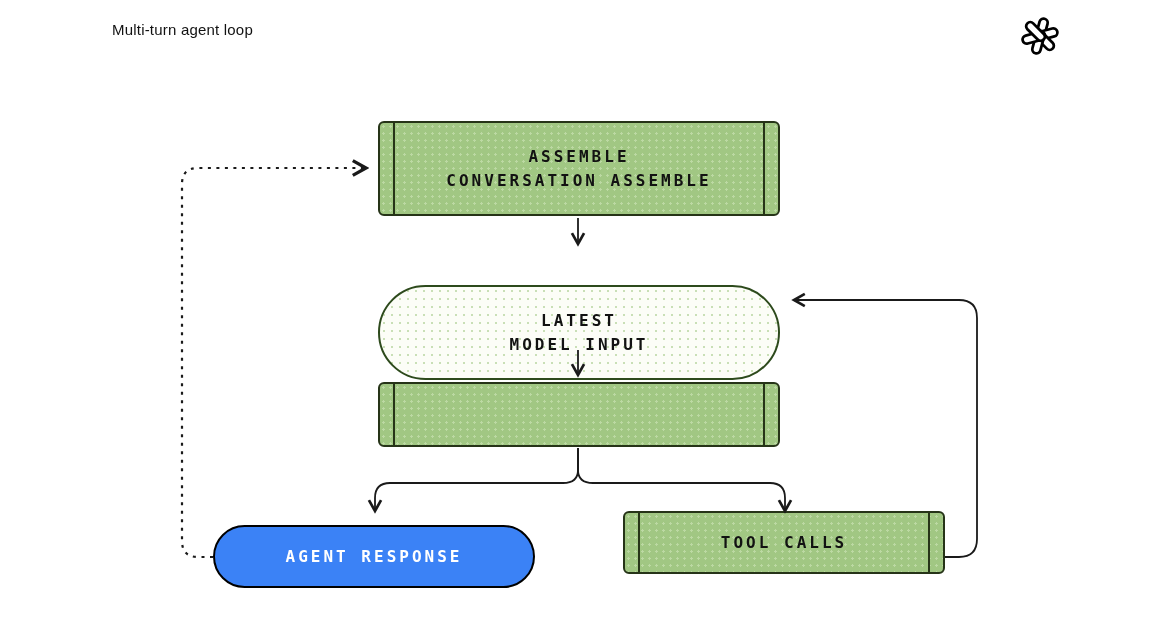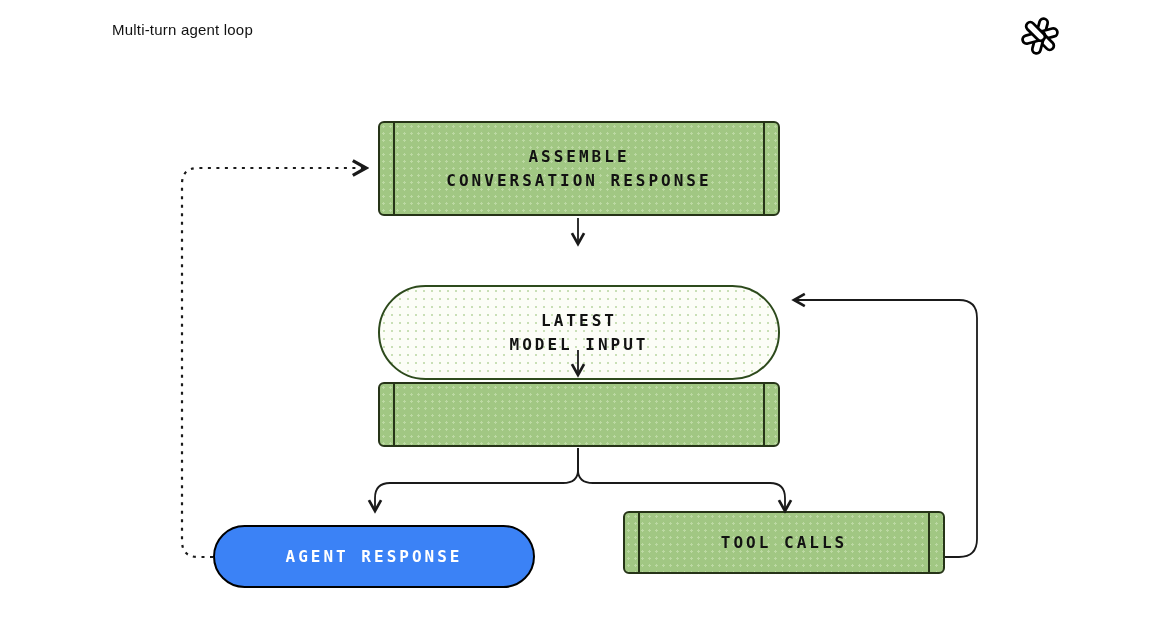--- a/index.html
+++ b/index.html
@@ -131,21 +131,21 @@
           <rect x="19.5" y="4.5" width="9" height="25" rx="4.5"></rect>
         </g>
     </g>
   </svg>
 
   <div class="node subroutine" style="left:378px; top:121px; width:402px; height:95px;">
     <div class="rule rule-l"></div>
     <div class="rule rule-r"></div>
     <div class="label">
       <span>ASSEMBLE</span>
-      <span>CONVERSATION RESPONSE</span>
+      <span>CONVERSATION ASSEMBLE</span>
     </div>
   </div>
 
   <div class="node stadium-light" style="left:378px; top:253px; width:402px; height:95px;">
     <div class="label">
       <span>LATEST</span>
       <span>MODEL INPUT</span>
     </div>
   </div>
 

